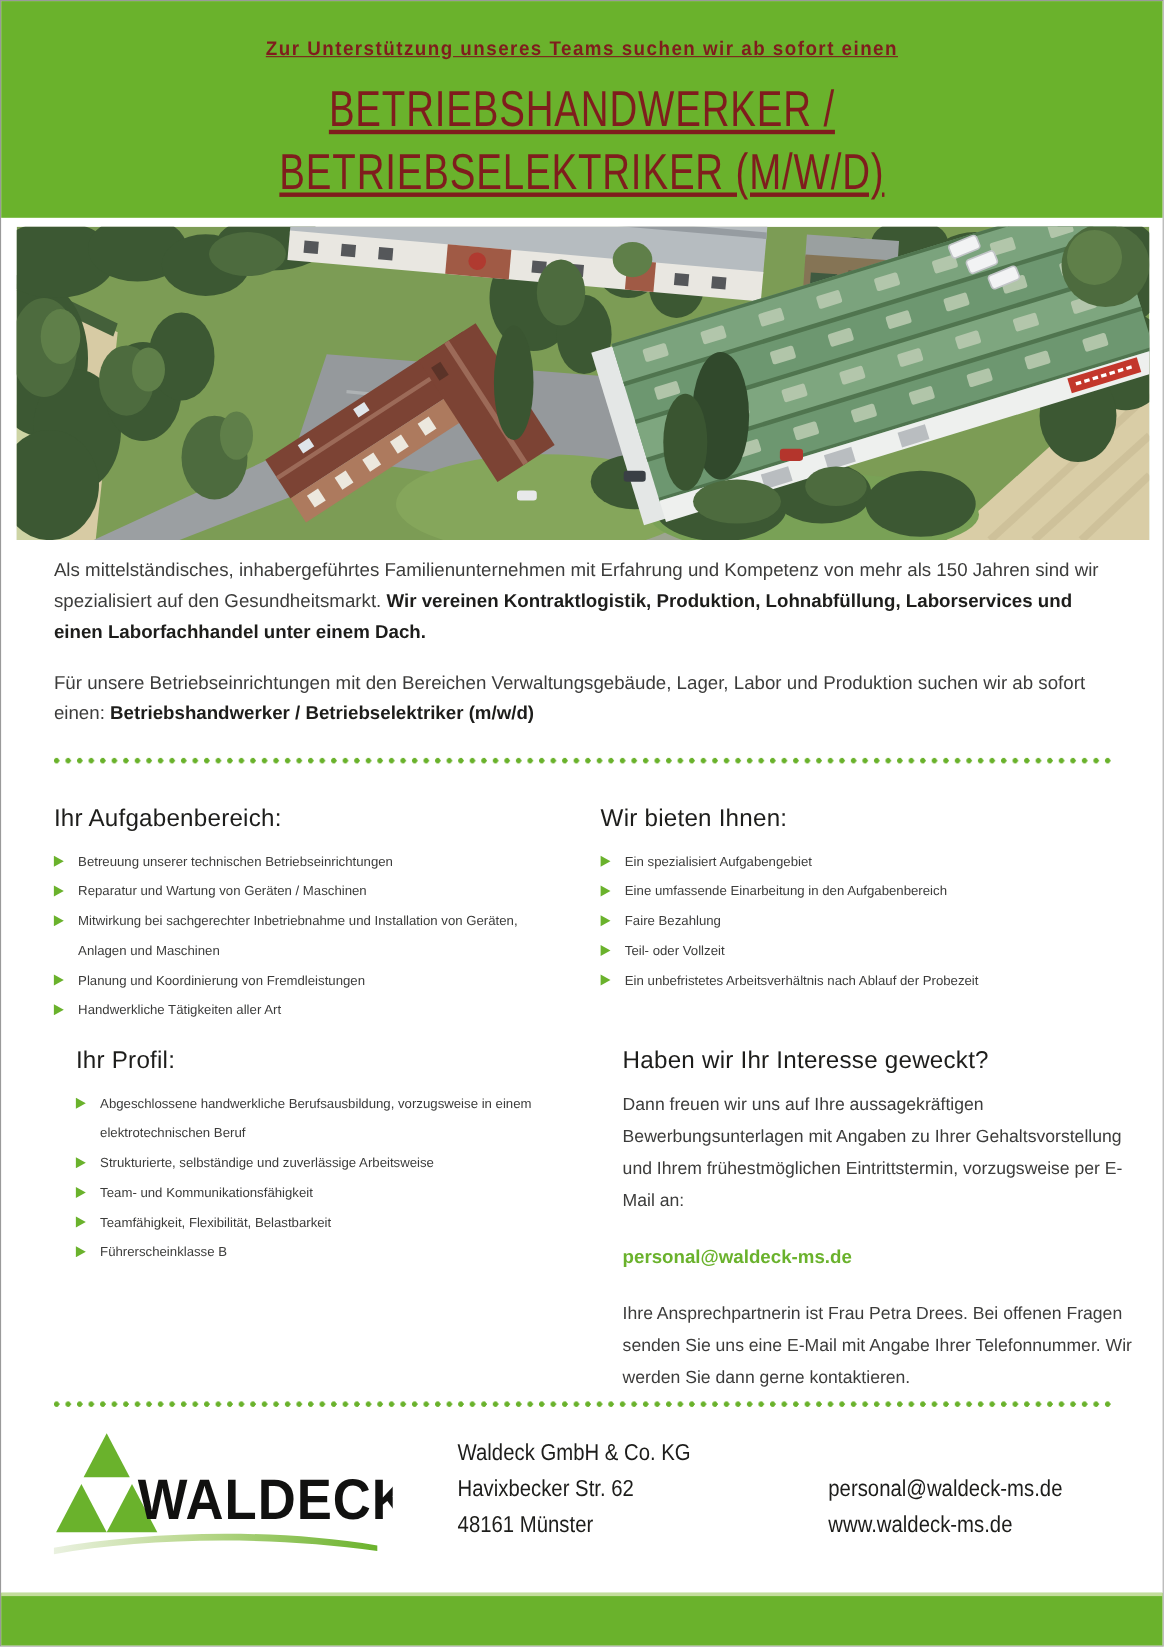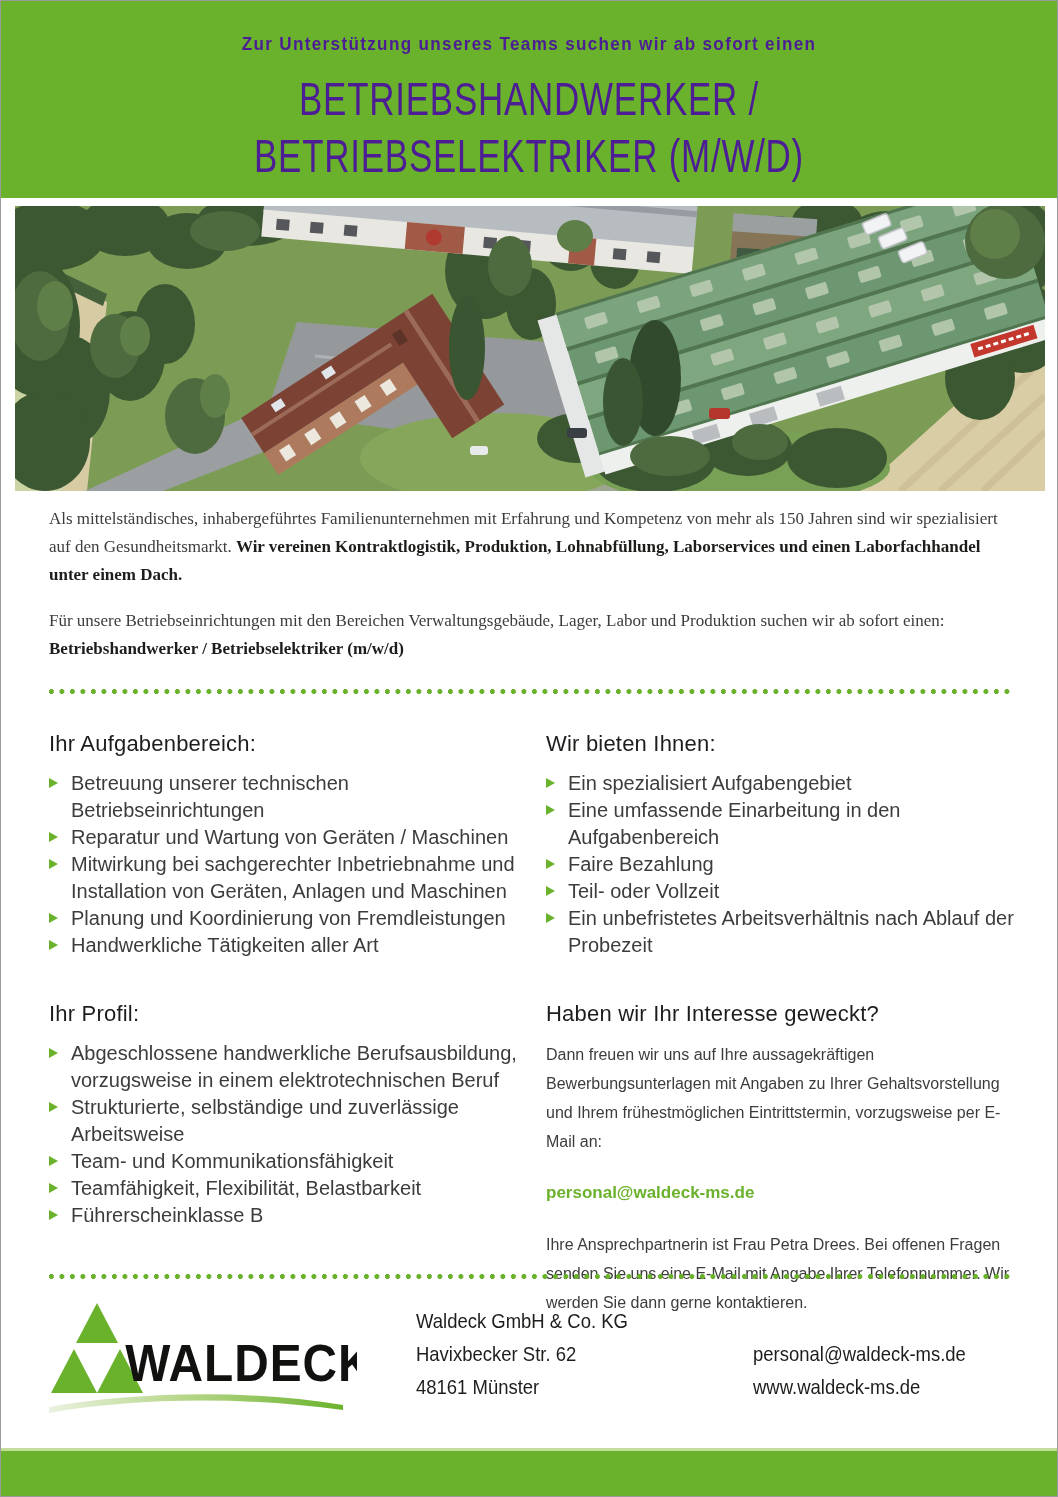--- a/index.html
+++ b/index.html
@@ -10,51 +10,51 @@
   *{margin:0;padding:0;box-sizing:border-box;}
   html,body{background:#e9e9e9;}
   body{font-family:"Liberation Sans", sans-serif;}
   .page{
     position:relative;width:1058px;height:1497px;margin:0 auto;
     background:#ffffff;border:1px solid #9a9a9a;overflow:hidden;
   }
   
   .header{
     position:absolute;left:0;top:0;width:100%;height:197px;
-    background:var(--green);color:#4c1d95;text-align:center;
+    background:var(--green);color:#7f1d1d;text-align:center;text-decoration:underline;
   }
   .kicker{
     margin-top:33px;font-size:18px;font-weight:bold;letter-spacing:1.4px;
     transform:scaleX(.95);transform-origin:50% 50%;
   }
   .headline{margin-top:16px;font-size:46px;line-height:57px;font-weight:400;
     letter-spacing:1px;transform:scaleX(.76);transform-origin:50% 0;}
   
   .photo{position:absolute;left:14px;top:205px;width:1030px;height:285px;overflow:hidden;}
   .photo svg{display:block;width:100%;height:100%;}
   
   .intro{position:absolute;left:48px;top:504px;width:965px;color:var(--body);
-    font-size:17px;line-height:28px;font-family:Liberation Serif, serif;}
+    font-size:17px;line-height:28px;}
   .intro b{color:var(--ink);}
   .intro .p2{margin-top:18px;}
   .dots{
     position:absolute;left:48px;width:963px;height:5px;
     background-image:radial-gradient(circle at 2.5px 2.5px, var(--green) 2.3px, transparent 2.6px);
     background-size:10.5px 5px;background-repeat:repeat-x;
   }
   .dots.d1{top:688px;}
   .dots.d2{top:1273px;}
   .col{position:absolute;width:468px;}
   .col.left{left:48px;}
   .col.right{left:545px;}
   .row1{top:730px;}
-  .row2{top:1000px;}
+  .row2{top:950px;margin-left:20px;}
   h2{font-size:22px;font-weight:normal;color:var(--ink);letter-spacing:.2px;margin-bottom:13px;}
   ul.fancy{list-style:none;}
-  ul.fancy li{display:flex;gap:13px;font-size:20px;line-height:27px;color:var(--body);}
+  ul.fancy li{display:flex;gap:13px;font-size:12px;line-height:27px;color:var(--body);}
   .arrow{flex:none;width:0;height:0;margin-top:8px;
     border-left:9px solid var(--green);
     border-top:5.5px solid transparent;border-bottom:5.5px solid transparent;}
   .contact p{font-size:16px;line-height:29px;color:var(--body);}
   .contact .email{display:block;margin:27px 0;font-size:17px;font-weight:bold;
     color:var(--green);text-decoration:none;}
   
   .footer-logo{position:absolute;left:46px;top:1300px;width:310px;height:122px;}
   .addr{position:absolute;left:415px;top:1303px;color:var(--ink);}
   .addr div, .links div{

